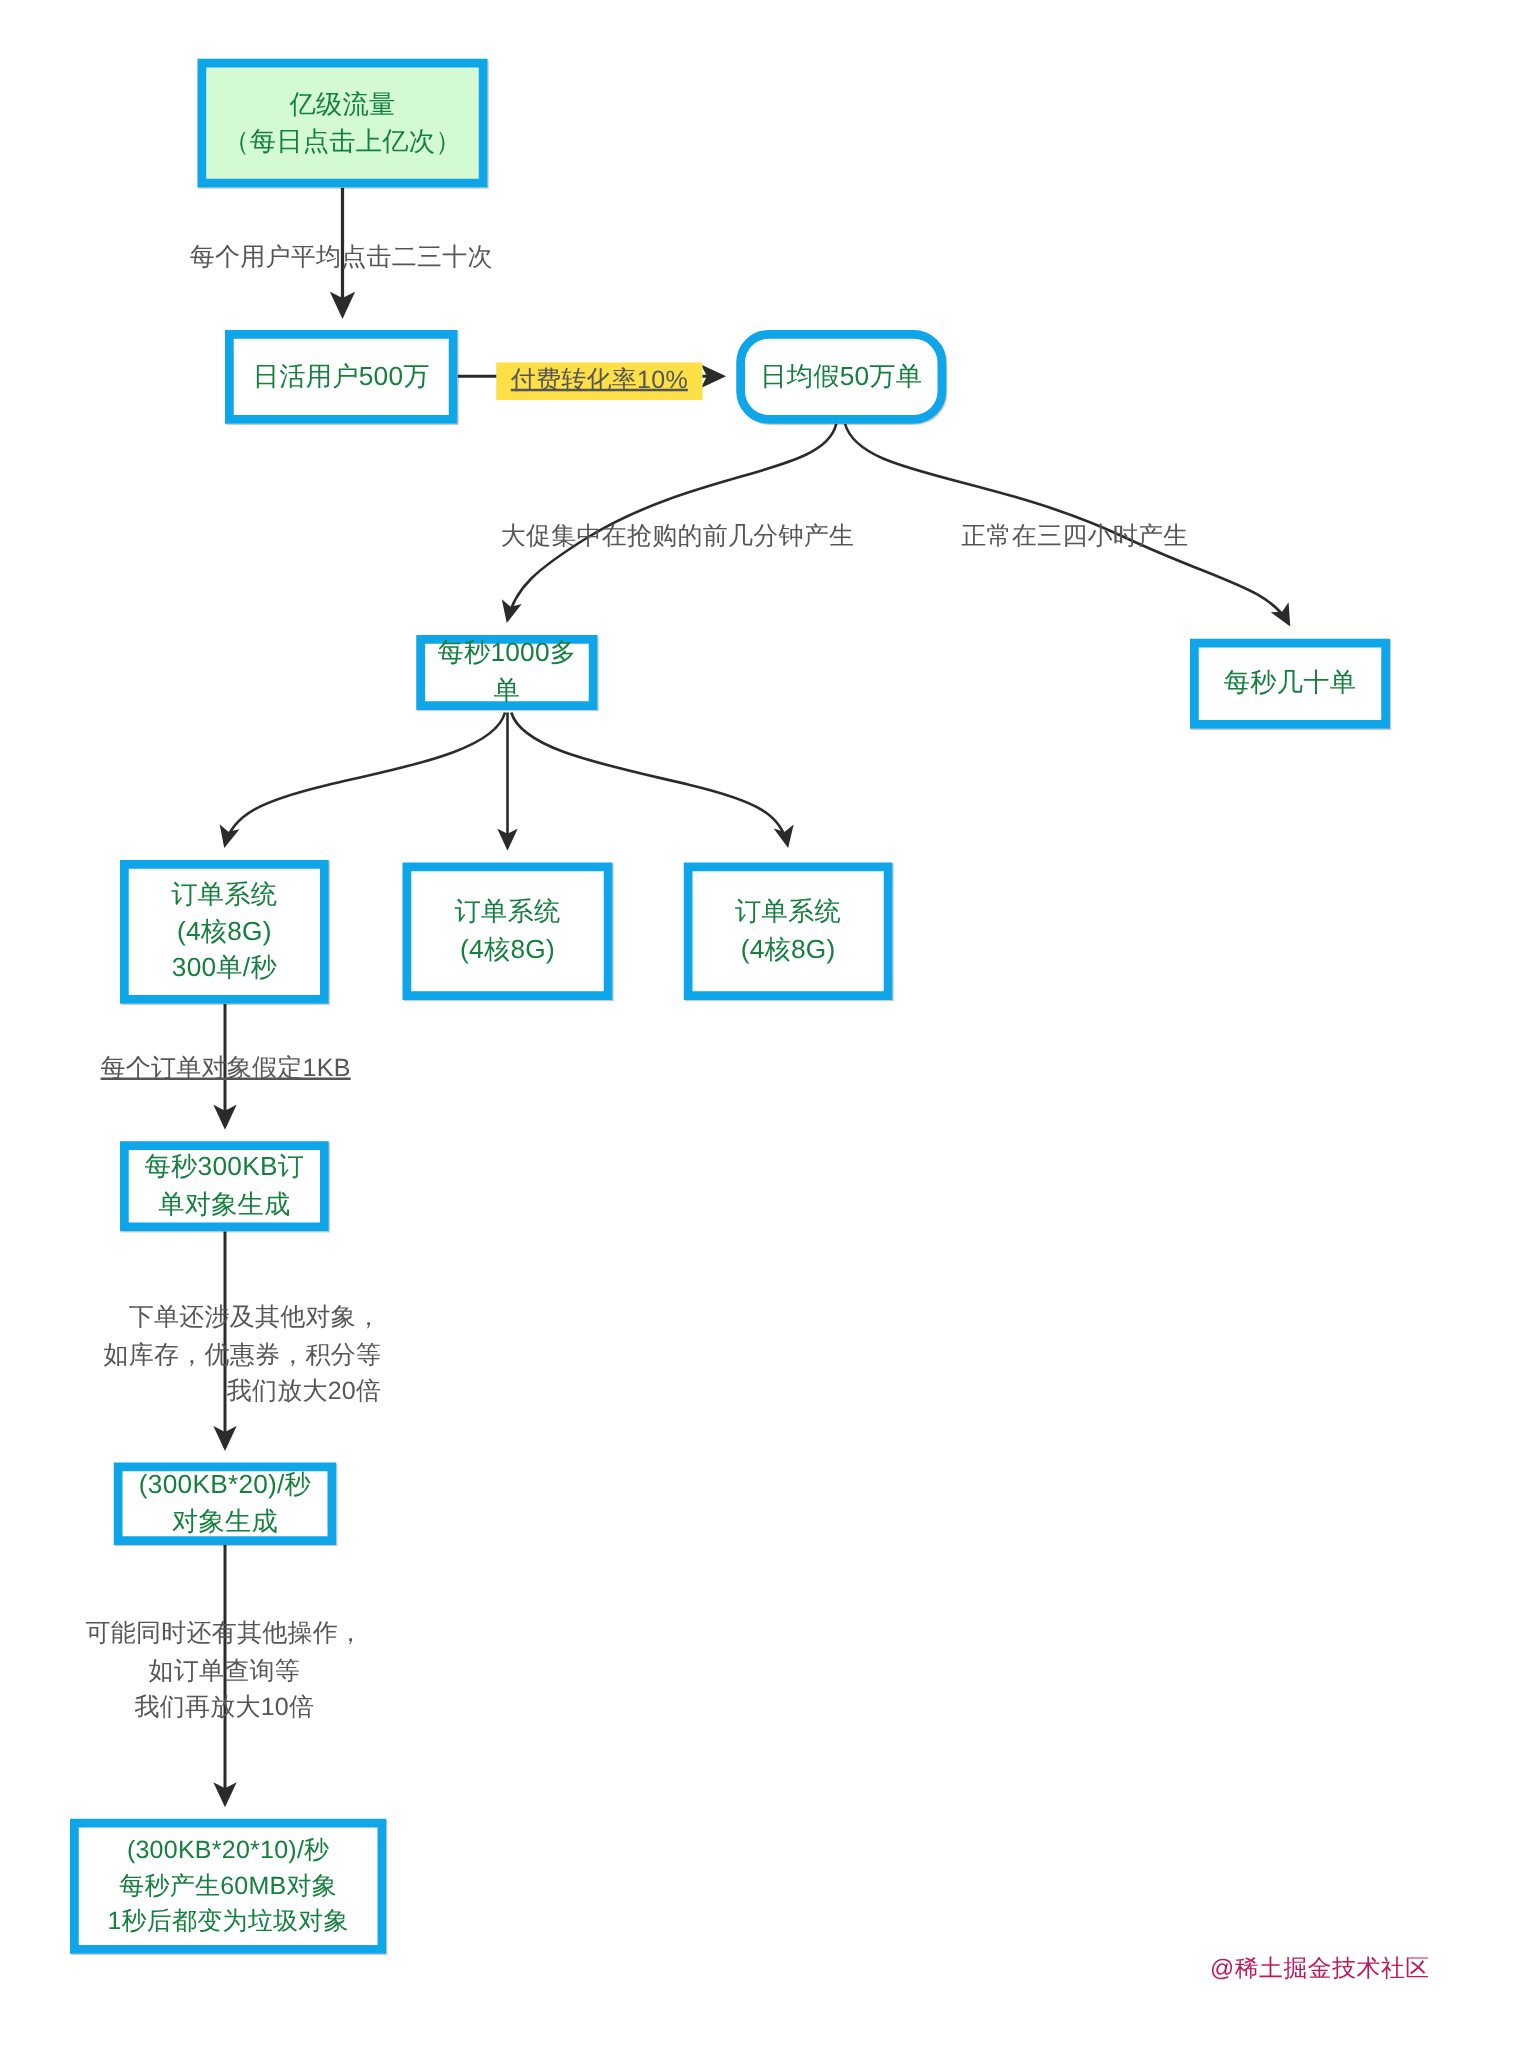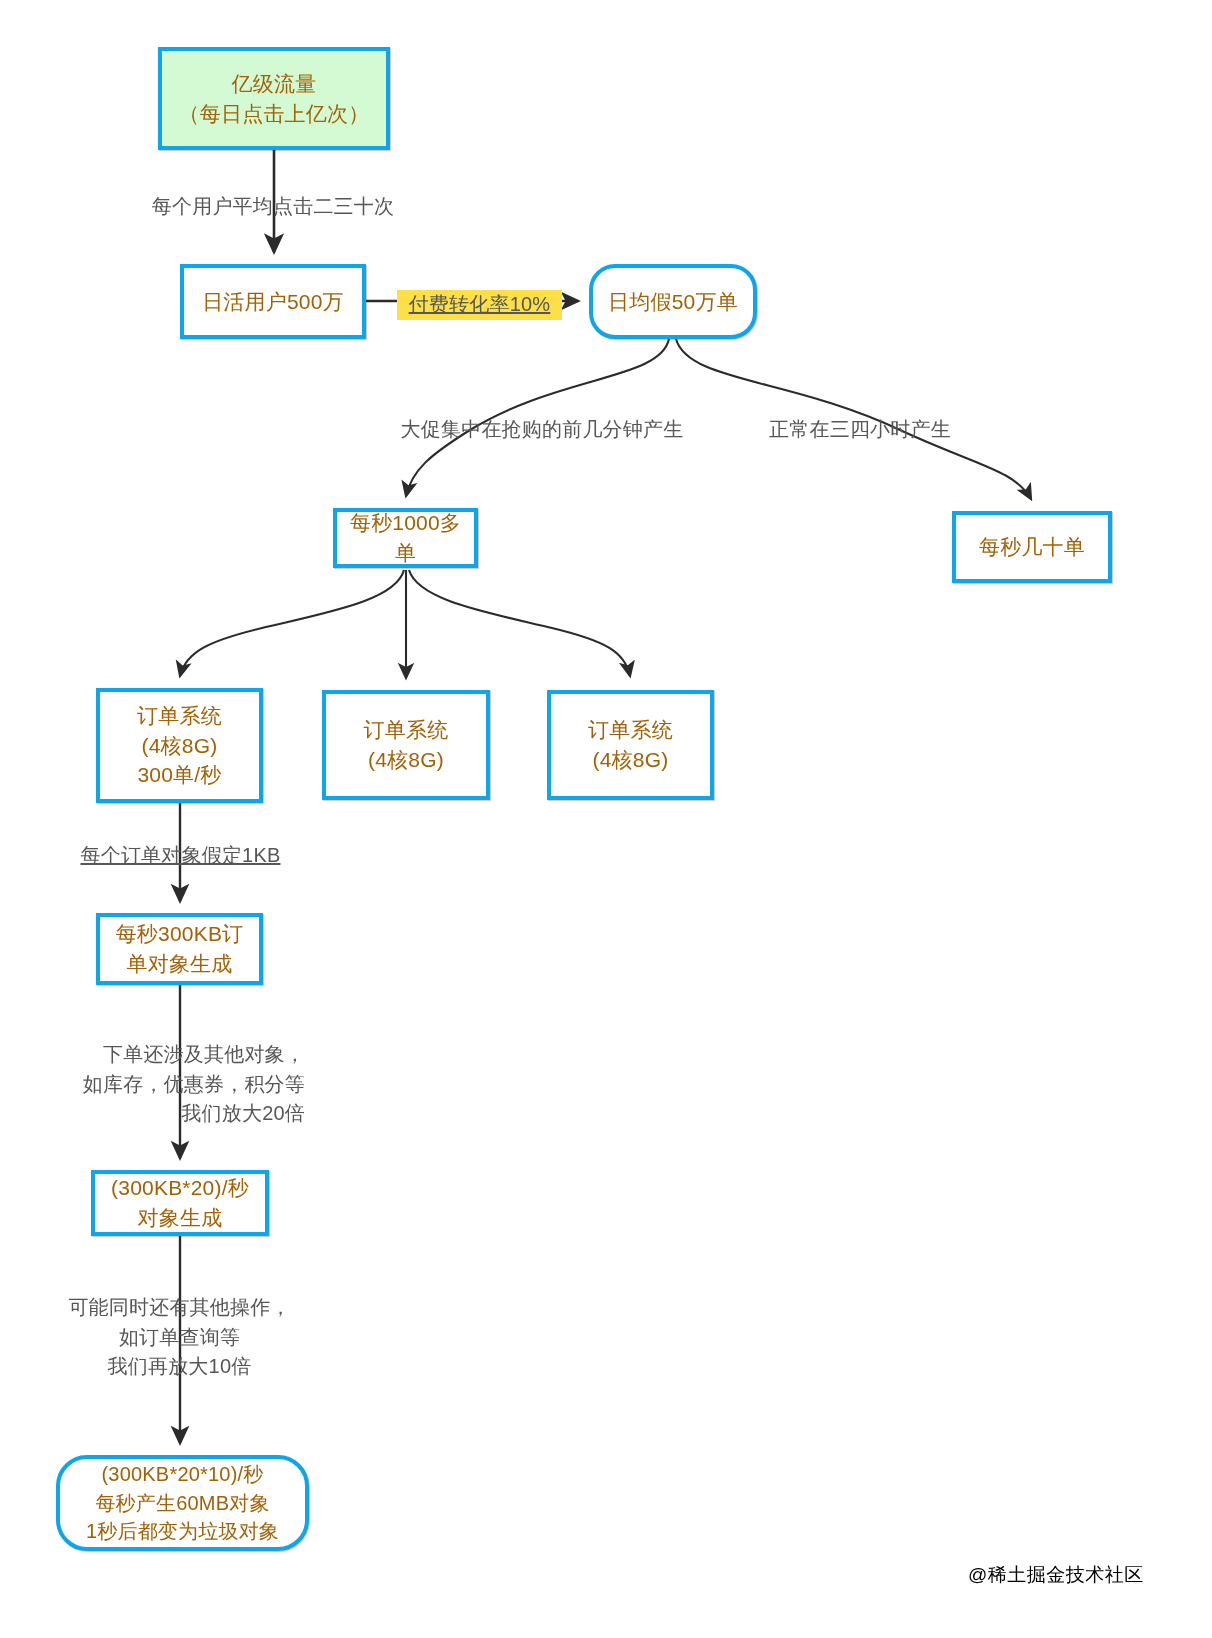--- a/index.html
+++ b/index.html
@@ -21,48 +21,48 @@
     position: absolute;
     left: 0;
     top: 0;
     width: 1212px;
     height: 1638px;
     pointer-events: none;
   }
   .node {
     position: absolute;
     box-sizing: border-box;
-    border: 4px solid #0ea5e9;
+    border: 7px solid #0ea5e9;
     background: #ffffff;
     display: flex;
     align-items: center;
     justify-content: center;
     text-align: center;
-    color: #a16207;
+    color: #15803d;
     font-size: 21px;
     line-height: 1.42;
     letter-spacing: 0.2px;
     white-space: pre-line;
     box-shadow: 1px 1px 0 rgba(0,0,0,0.20);
   }
   .node.green {
     background: #d4fad4;
   }
   .edge-label {
     position: absolute;
     color: #565656;
     font-size: 20px;
     line-height: 1.48;
     text-align: center;
     white-space: pre-line;
     letter-spacing: 0.2px;
   }
   .watermark {
     position: absolute;
-    color: #000000;
+    color: #be185d;
     font-size: 19px;
     letter-spacing: 0.5px;
     white-space: nowrap;
   }
 </style>
 </head>
 <body>
 
 <div id="canvas">
 
@@ -135,21 +135,21 @@
 
   <div class="node" style="left:547px; top:690px; width:167px; height:110px;">订单系统
 (4核8G)</div>
 
   <div class="node" style="left:96px; top:913px; width:167px; height:72px;">每秒300KB订
 单对象生成</div>
 
   <div class="node" style="left:91px; top:1170px; width:178px; height:66px;">(300KB*20)/秒
 对象生成</div>
 
-  <div class="node" style="left:56px; top:1455px; width:253px; height:96px; font-size:20px;border-radius:31px;">(300KB*20*10)/秒
+  <div class="node" style="left:56px; top:1455px; width:253px; height:108px; font-size:20px;">(300KB*20*10)/秒
 每秒产生60MB对象
 1秒后都变为垃圾对象</div>
 
   <div class="edge-label" style="left:138px; top:192px; width:270px;">每个用户平均点击二三十次</div>
 
   <div class="edge-label" style="left:397px; top:290px; width:165px; background:#fde047;text-decoration:underline;">付费转化率10%</div>
 
   <div class="edge-label" style="left:392px; top:415px; width:300px;">大促集中在抢购的前几分钟产生</div>
 
   <div class="edge-label" style="left:760px; top:415px; width:200px;">正常在三四小时产生</div>

